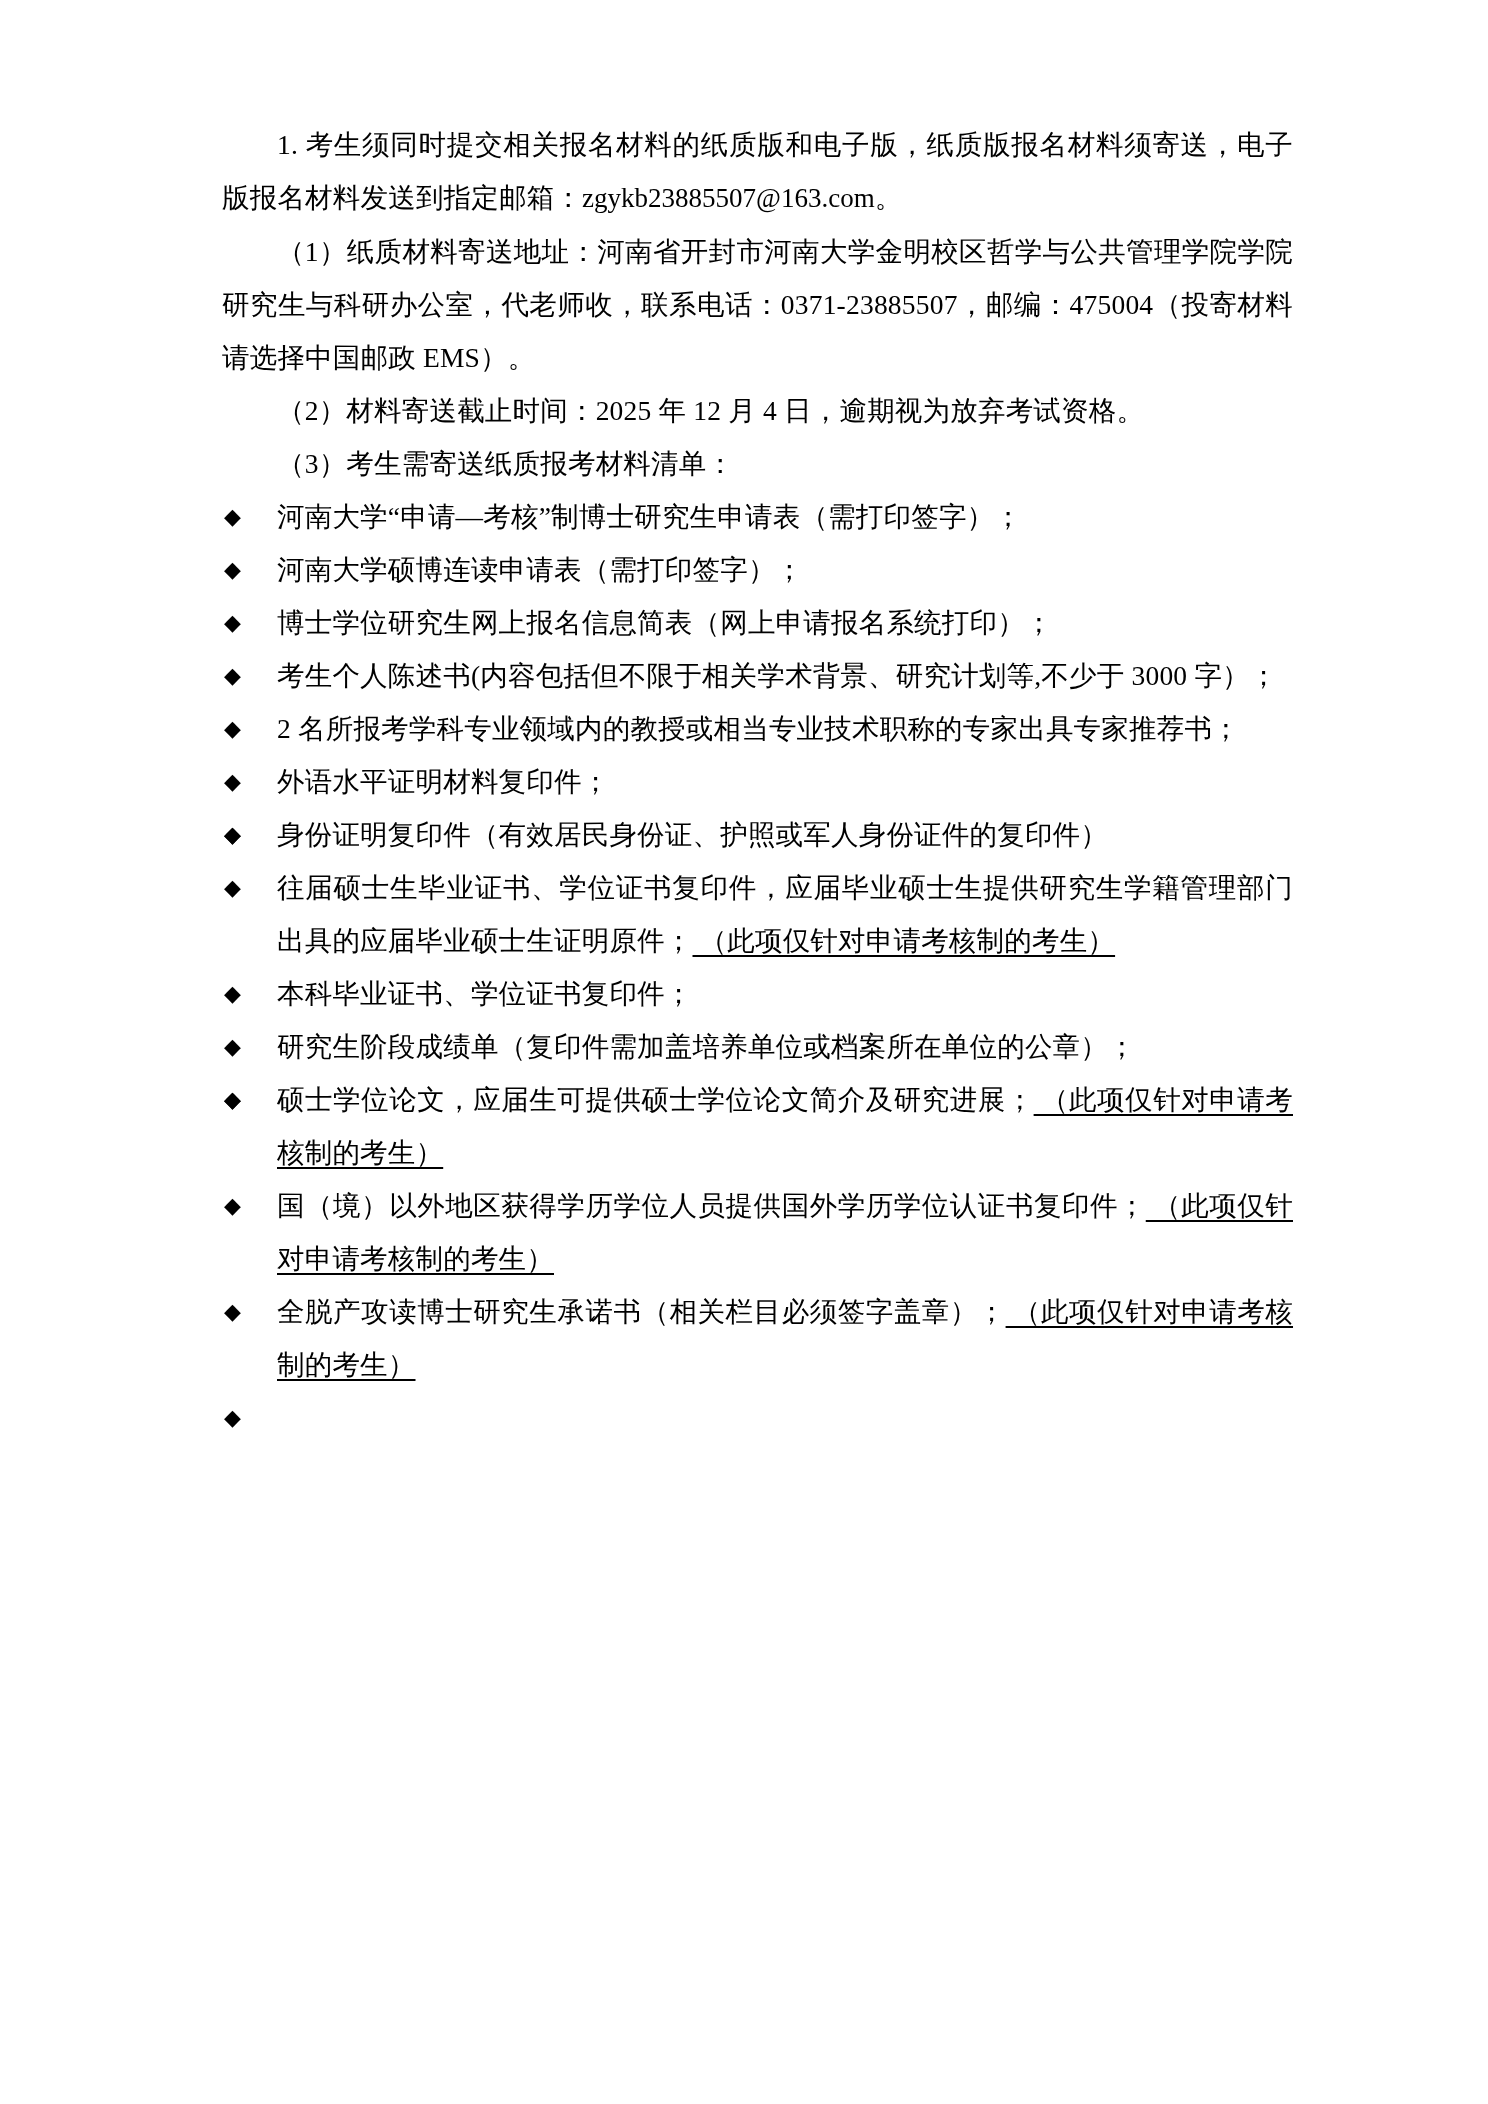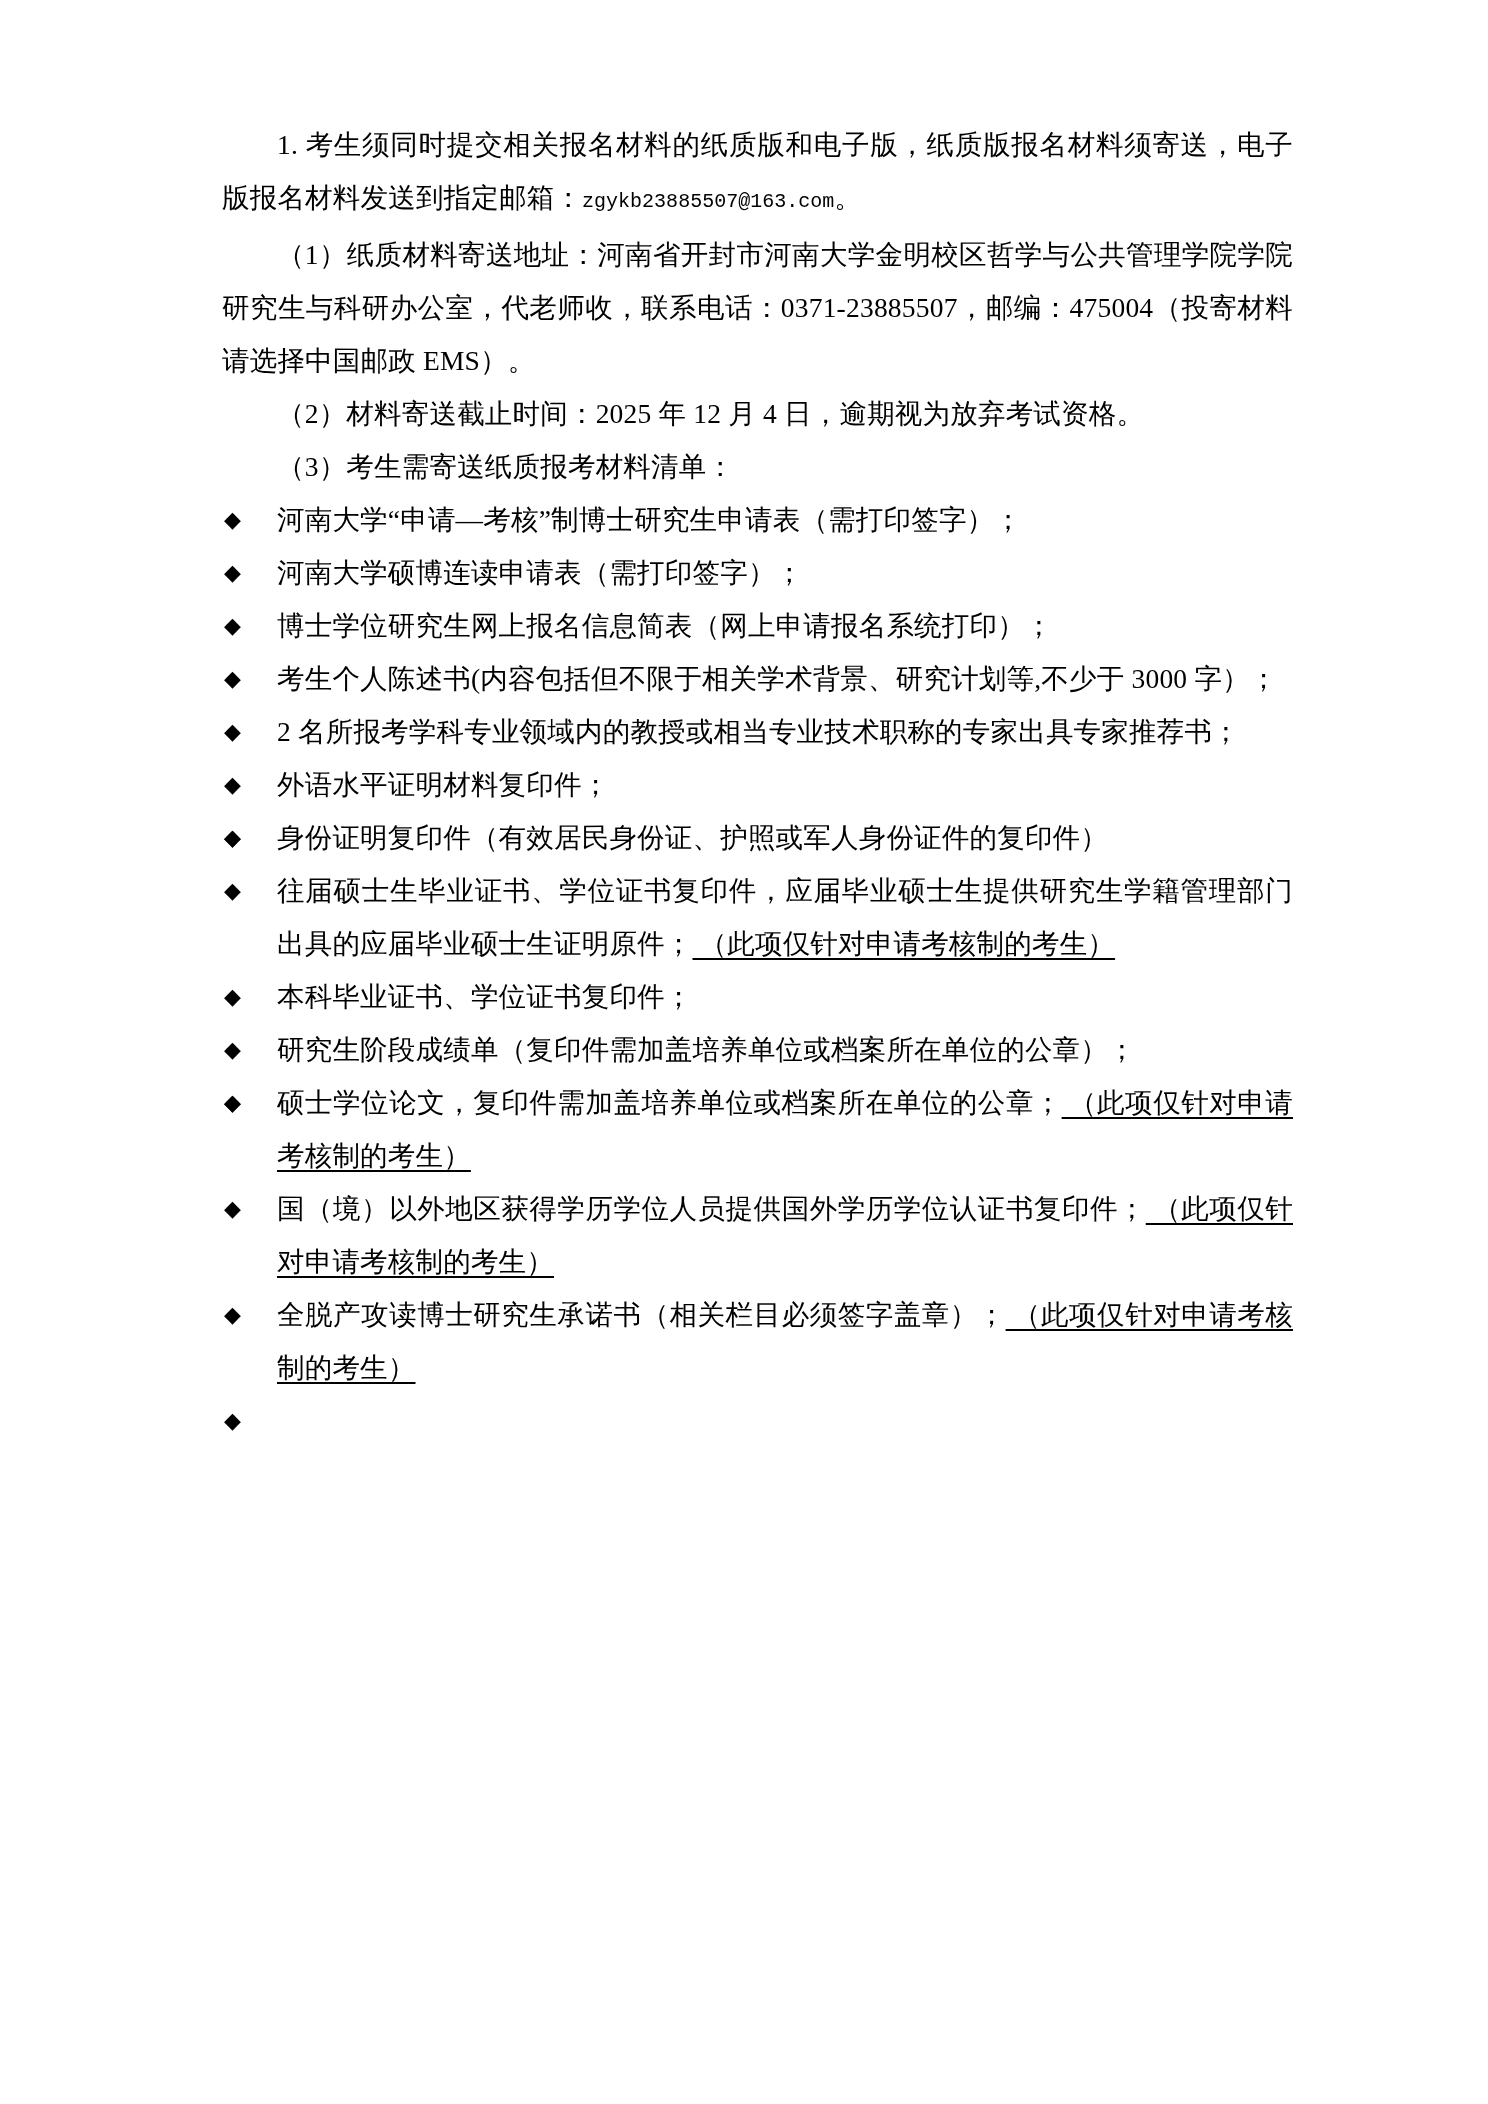--- a/index.html
+++ b/index.html
@@ -50,22 +50,22 @@
     top: 0;
     font-size: 22px;
     line-height: 53px;
   }
   .u {
     text-decoration: underline;
     font-weight: normal;
     text-underline-offset: 5px;
   }
   .mono {
-    font-family: Liberation Mono, monospace;
-    font-size: 20px;
+    font-family: Liberation Serif, serif;
+    font-size: 27px;
     letter-spacing: 0;
   }
 </style>
 </head>
 <body>
 
 <div class="page">
   <div class="doc-body">
 
     <div id="paras">
@@ -81,20 +81,20 @@
         <li class="bullet-item"><span class="bullet-glyph">◆</span><span><span>博士学位研究生网上报名信息简表（网上申请报名系统打印）；</span></span></li>
         <li class="bullet-item"><span class="bullet-glyph">◆</span><span><span>考生个人陈述书(内容包括但不限于相关学术背景、研究计划等,不少于 3000 字）；</span></span></li>
         <li class="bullet-item"><span class="bullet-glyph">◆</span><span><span>2 名所报考学科专业领域内的教授或相当专业技术职称的专家出具专家推荐书；</span></span></li>
         <li class="bullet-item"><span class="bullet-glyph">◆</span><span><span>外语水平证明材料复印件；</span></span></li>
         <li class="bullet-item"><span class="bullet-glyph">◆</span></li>
         <li class="bullet-item"><span class="bullet-glyph">◆</span><span><span>身份证明复印件（有效居民身份证、护照或军人身份证件的复印件）</span></span></li>
         <li class="bullet-item"><span class="bullet-glyph">◆</span><span><span>往届硕士生毕业证书、学位证书复印件，应届毕业硕士生提供研究生学籍管理部门出具的应届毕业硕士生证明原件；</span><span class="u"> （此项仅针对申请考核制的考生）</span></span></li>
         <li class="bullet-item"><span class="bullet-glyph">◆</span><span><span>本科毕业证书、学位证书复印件；</span></span></li>
         <li class="bullet-item"><span class="bullet-glyph">◆</span><span><span>研究生阶段成绩单（复印件需加盖培养单位或档案所在单位的公章）；</span></span></li>
         <li class="bullet-item"><span class="bullet-glyph">◆</span></li>
-        <li class="bullet-item"><span class="bullet-glyph">◆</span><span><span>硕士学位论文，复印件需加盖培养单位或档案所在单位的公章；</span><span class="u"> （此项仅针对申请考核制的考生）</span></span></li>
+        <li class="bullet-item"><span class="bullet-glyph">◆</span><span><span>硕士学位论文，应届生可提供硕士学位论文简介及研究进展；</span><span class="u"> （此项仅针对申请考核制的考生）</span></span></li>
         <li class="bullet-item"><span class="bullet-glyph">◆</span><span><span>国（境）以外地区获得学历学位人员提供国外学历学位认证书复印件；</span><span class="u"> （此项仅针对申请考核制的考生）</span></span></li>
         <li class="bullet-item"><span class="bullet-glyph">◆</span><span><span>全脱产攻读博士研究生承诺书（相关栏目必须签字盖章）；</span><span class="u"> （此项仅针对申请考核制的考生）</span></span></li>
         <li class="bullet-item"><span class="bullet-glyph">◆</span></li>
       </ul>
 
   </div>
 </div>
 
 </body></html>

